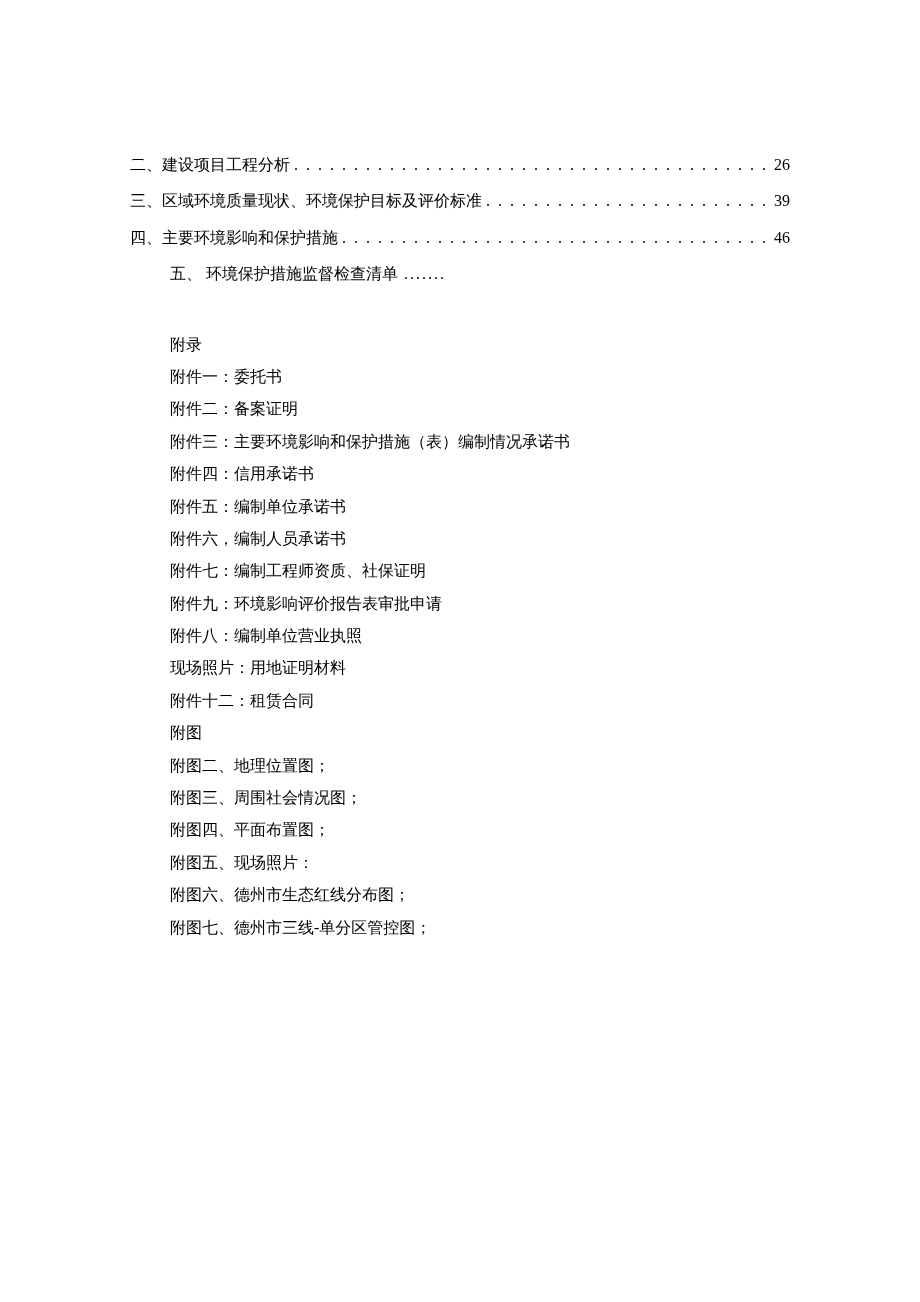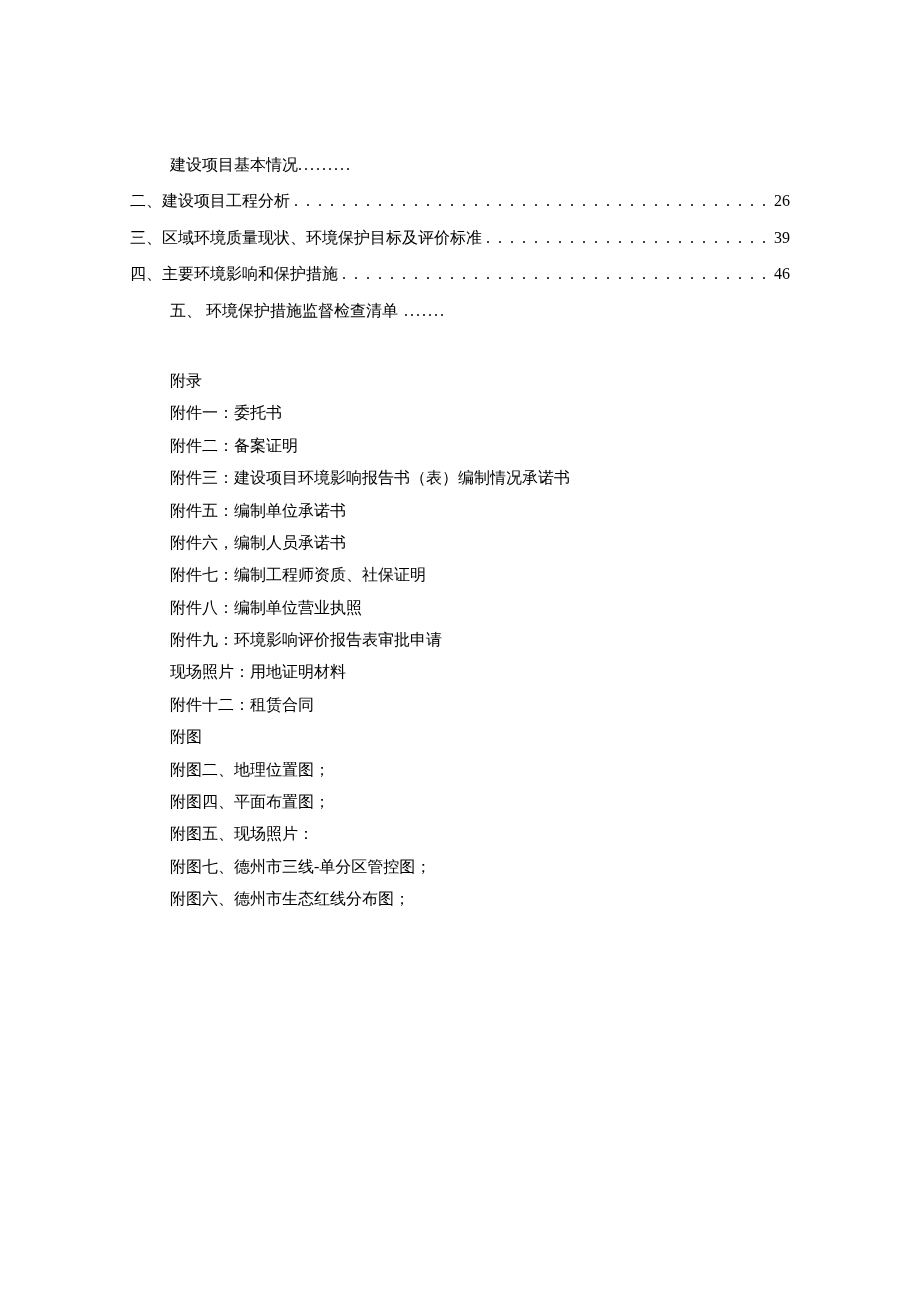--- a/index.html
+++ b/index.html
@@ -51,23 +51,20 @@
     }
     .appendix-line {
       margin-bottom: 2px;
     }
   </style>
 </head>
 <body>
 
 <div class="page-content">
 
-  <div class="toc-item-indented">
-    <span>建设项目基本情况</span><span class="toc-dots-inline">.........</span>
-  </div>
 
   <div class="toc-item-with-page">
     <span class="toc-label">二、</span>
     <span class="toc-label">建设项目工程分析</span>
     <span class="toc-dots">. . . . . . . . . . . . . . . . . . . . . . . . . . . . . . . . . . . . . . . . . . . . . . . . . . . . . . . . . . . . . . . . . . . . . . . . . . . . . . . . . . . . . . . . . . . . . . . . . . . .</span>
     <span class="toc-page">26</span>
   </div>
 
   <div class="toc-item-with-page">
     <span class="toc-label">三、</span>
@@ -84,29 +81,31 @@
   </div>
 
   <div class="toc-item-indented">
     <span>五、</span><span> 环境保护措施监督检查清单</span><span class="toc-dots-inline"> .......</span>
   </div>
 
   <div class="appendix-section">
     <div class="appendix-line">附录</div>
     <div class="appendix-line">附件一：委托书</div>
     <div class="appendix-line">附件二：备案证明</div>
-    <div class="appendix-line">附件三：建设项目环境影响报告书（表）编制情况承诺书</div>
+    <div class="appendix-line">附件三：主要环境影响和保护措施（表）编制情况承诺书</div>
+    <div class="appendix-line">附件四：信用承诺书</div>
     <div class="appendix-line">附件五：编制单位承诺书</div>
     <div class="appendix-line">附件六，编制人员承诺书</div>
     <div class="appendix-line">附件七：编制工程师资质、社保证明</div>
+    <div class="appendix-line">附件九：环境影响评价报告表审批申请</div>
     <div class="appendix-line">附件八：编制单位营业执照</div>
-    <div class="appendix-line">附件九：环境影响评价报告表审批申请</div>
     <div class="appendix-line">现场照片：用地证明材料</div>
     <div class="appendix-line">附件十二：租赁合同</div>
     <div class="appendix-line">附图</div>
     <div class="appendix-line">附图二、地理位置图；</div>
+    <div class="appendix-line">附图三、周围社会情况图；</div>
     <div class="appendix-line">附图四、平面布置图；</div>
     <div class="appendix-line">附图五、现场照片：</div>
+    <div class="appendix-line">附图六、德州市生态红线分布图；</div>
     <div class="appendix-line">附图七、德州市三线-单分区管控图；</div>
-    <div class="appendix-line">附图六、德州市生态红线分布图；</div>
   </div>
 
 </div>
 
 </body></html>

